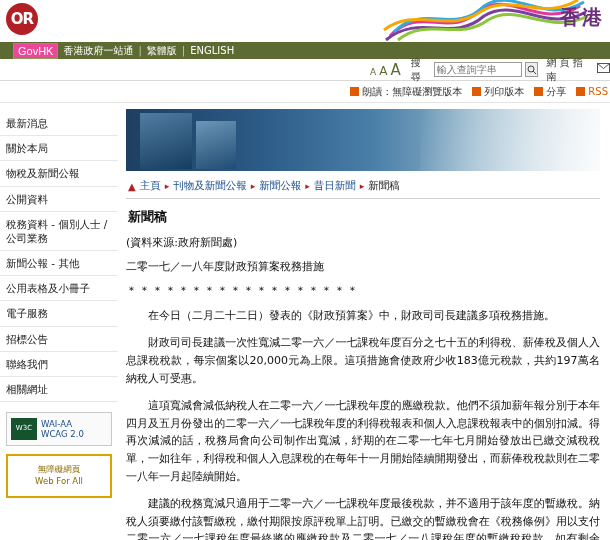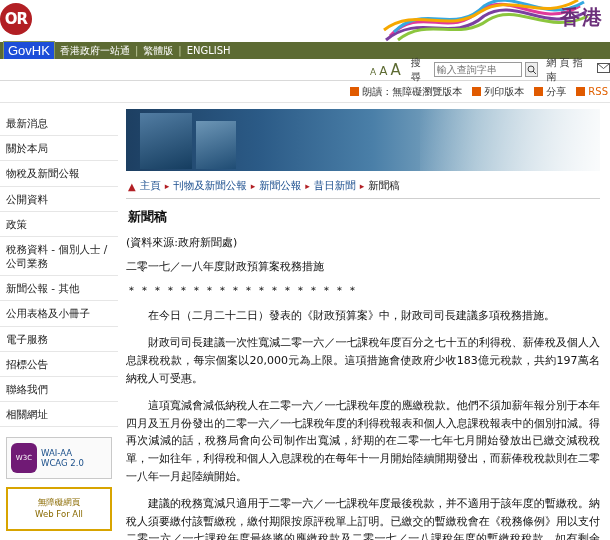--- a/index.html
+++ b/index.html
@@ -16,21 +16,21 @@
 
   
   .topbar {
     height: 42px;
     background: #ffffff;
     position: relative;
     border-bottom: 0;
     overflow: hidden;
   }
   .logo-mark {
-    position: absolute; left: 0; top: 3px;
+    position: absolute; left: 6px; top: 3px;
     width: 34px; height: 34px;
   }
   .logo-mark .circle {
     position: absolute; left: 0; top: 0;
     width: 32px; height: 32px; border-radius: 50%;
     background: #b21f24;
   }
   .logo-mark .letters {
     position: absolute; left: 0; top: 0; width: 32px; height: 32px;
     color: #fff; font-weight: bold; font-size: 15px;
@@ -53,23 +53,23 @@
   .brandhk svg { position: absolute; left: 0; top: 0; }
 
   
   .navstrip {
     height: 17px;
     background: #5d6b33;
     display: flex; align-items: center;
     position: relative;
   }
   .gov-badge {
-    background: #1d4ed8; color: #fff;
-    font-size: 13px; padding: 1px 4px;
-    margin-left: 3px; border: 1px solid #8a9a5b;
+    background: #ec4899; color: #fff;
+    font-size: 11px; padding: 1px 4px;
+    margin-left: 13px; border: 1px solid #8a9a5b;
     font-family: "Liberation Sans", sans-serif;
   }
   .navstrip .nav-zh {
     color: #fff; font-size: 10px; margin-left: 5px;
   }
   .navstrip .sep { color: #c3cda0; margin: 0 5px; font-size: 10px; }
   .navstrip .nav-link { color: #fff; font-size: 10px; text-decoration: none; }
 
   
   .utilrow {
@@ -123,24 +123,24 @@
   }
 
   .wcag-box {
     margin: 10px 6px 0 6px;
     border: 1px solid #c9c9c9;
     padding: 5px 4px;
     display: flex; align-items: center; gap: 4px;
     background: #fafafa;
   }
   .wcag-badge {
-    width: 26px; height: 30px; background: #701a75;
+    width: 26px; height: 22px; background: #14532d;
     color: #fff; font-size: 7px; line-height: 1.05;
     display: flex; align-items: center; justify-content: center; text-align: center;
-    border-radius: 6px;
+    border-radius: 0;
   }
   .wcag-txt { font-size: 8.5px; color: #1a4f8a; line-height: 1.2; }
 
   .gold-box {
     margin: 8px 6px 11px 6px;
     border: 2px solid #d8a400;
     background: #fff;
     padding: 8px 3px;
     text-align: center;
     font-size: 8.5px; color: #8a6a00; line-height: 1.4;
@@ -265,21 +265,20 @@
     </span>
   </div>
 
   <div class="body">
 
     <div class="sidebar">
       <div class="item">最新消息</div>
       <div class="item">關於本局</div>
       <div class="item">物稅及新聞公報</div>
       <div class="item">公開資料</div>
-      <div class="item">政策</div>
       <div class="item">稅務資料 - 個別人士 / 公司業務</div>
       <div class="item">新聞公報 - 其他</div>
       <div class="item">公用表格及小冊子</div>
       <div class="item">電子服務</div>
       <div class="item">招標公告</div>
       <div class="item">聯絡我們</div>
       <div class="item">相關網址</div>
 
       <div class="wcag-box">
         <div class="wcag-badge">

